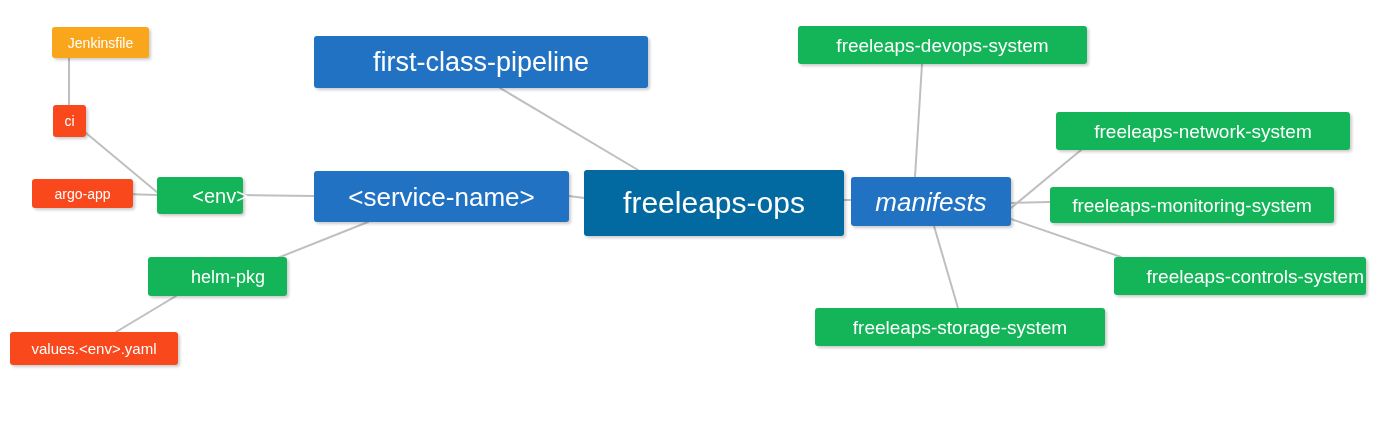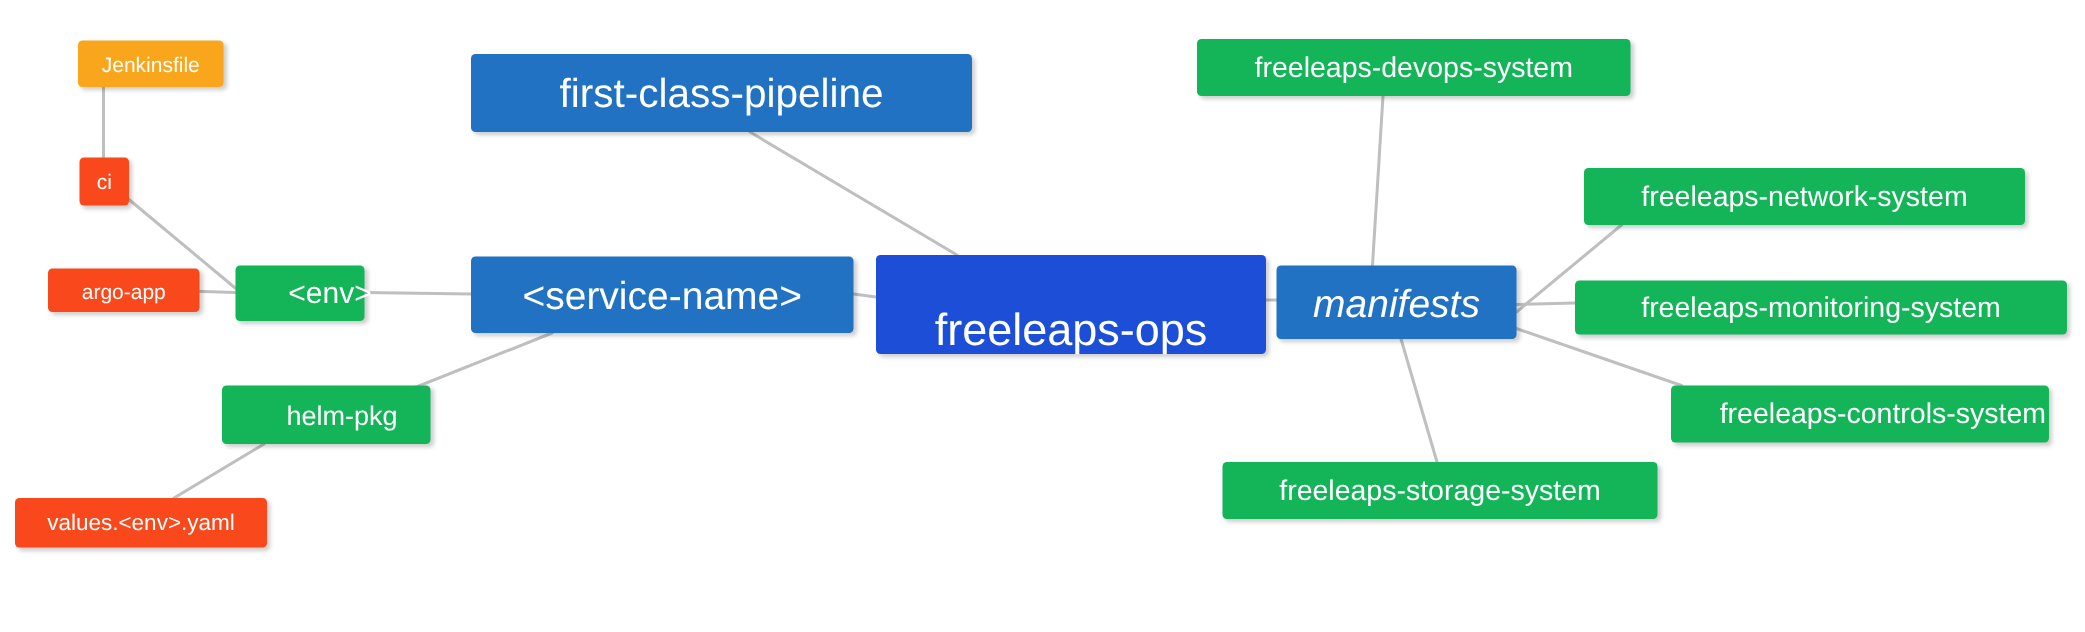--- a/index.html
+++ b/index.html
@@ -39,21 +39,21 @@
     line-height: 1;
     box-shadow: 2px 2px 3px rgba(0,0,0,0.20);
     cursor: pointer;
     user-select: none;
   }
   .node .label {
     display: block;
     padding: 0 2px;
   }
   
-  .c-root   { background: #1d4ed8; align-items: flex-end; }
+  .c-root   { background: #0369a1; }
   .c-blue   { background: #2272c4; }
   .c-green  { background: #14b558; }
   .c-orange { background: #faa61c; }
   .c-red    { background: #f8481c; }
 </style>
 </head>
 <body>
 
 <div id="mindmap">
   <svg id="edge-layer" viewBox="0 0 1390 421" width="1390" height="421">
@@ -102,21 +102,21 @@
       </div>
       <div class="node c-blue" style="left: 851px; top: 177px; width: 160px; height: 49px; font-size: 26px; font-style: italic;">
         <span class="label">manifests</span>
       </div>
       <div class="node c-green" style="left: 798px; top: 26px; width: 289px; height: 38px; font-size: 19px;">
         <span class="label">freeleaps-devops-system</span>
       </div>
       <div class="node c-green" style="left: 1056px; top: 112px; width: 294px; height: 38px; font-size: 19px;">
         <span class="label">freeleaps-network-system</span>
       </div>
-      <div class="node c-green" style="left: 1050px; top: 187px; width: 328px; height: 36px; font-size: 19px;">
+      <div class="node c-green" style="left: 1050px; top: 187px; width: 284px; height: 36px; font-size: 19px;">
         <span class="label">freeleaps-monitoring-system</span>
       </div>
       <div class="node c-green" style="left: 1114px; top: 257px; width: 252px; height: 38px; font-size: 19px; justify-content: flex-end;">
         <span class="label">freeleaps-controls-system</span>
       </div>
       <div class="node c-green" style="left: 815px; top: 308px; width: 290px; height: 38px; font-size: 19px;">
         <span class="label">freeleaps-storage-system</span>
       </div>
     </div>
 </div>

